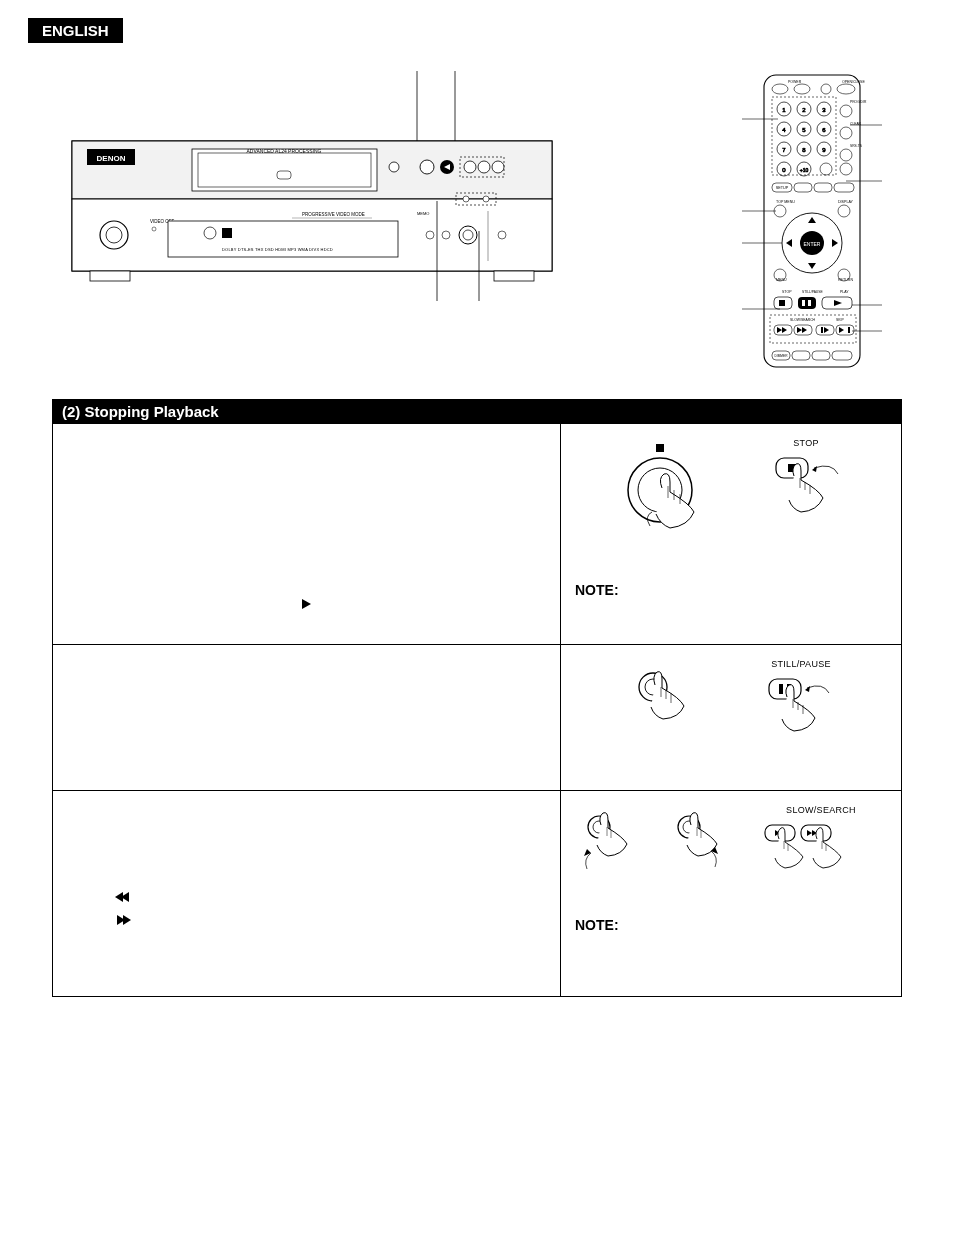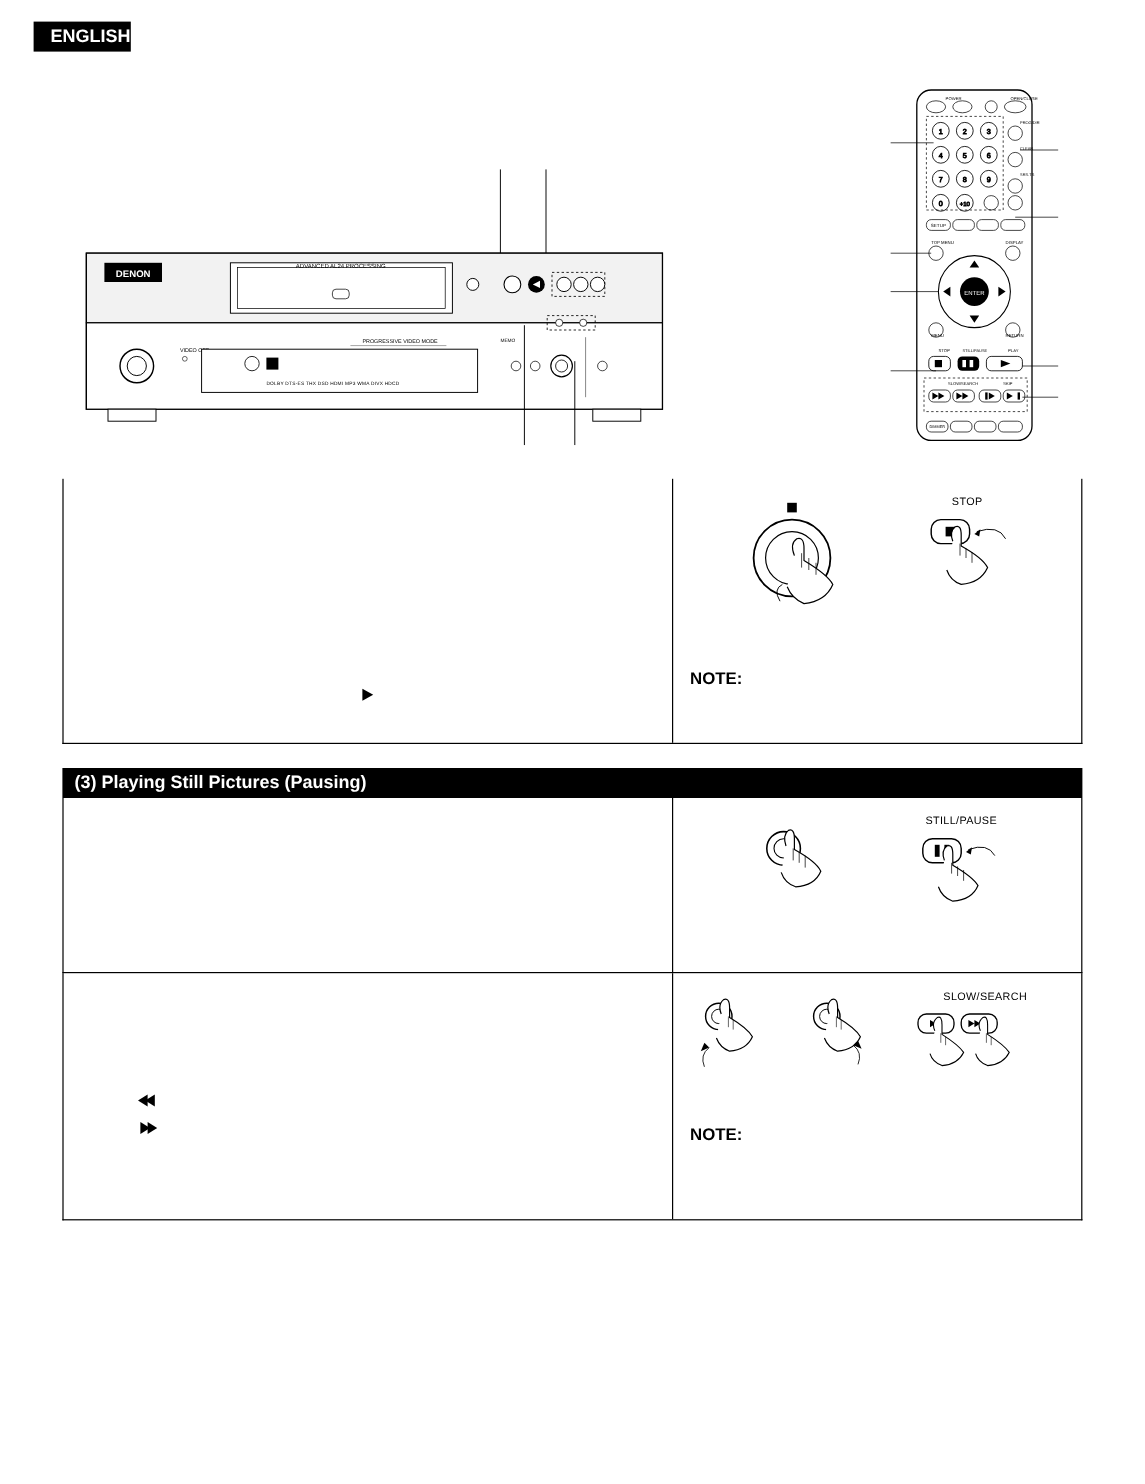--- a/index.html
+++ b/index.html
@@ -13,29 +13,29 @@
   }
   .page {
     padding: 18px 52px 30px 52px;
   }
   .lang-tab {
     display: inline-block;
     background: #000;
     color: #fff;
     font-weight: bold;
     font-size: 15px;
-    padding: 4px 0 4px 14px;
+    padding: 4px 14px 4px 14px;
     margin-left: -24px;
   }
   .top-diagrams {
     display: flex;
     gap: 29px;
     margin-top: 28px;
     margin-bottom: 28px;
-    align-items: flex-end;
+    align-items: flex-start;
   }
   .player-box {
     flex: 1;
   }
   .remote-box {
     width: 180px;
     display: flex;
     justify-content: center;
   }
   .section-bar {
@@ -317,20 +317,21 @@
           <rect x="50" y="280" width="18" height="9" rx="4"></rect>
           <rect x="70" y="280" width="18" height="9" rx="4"></rect>
           <rect x="90" y="280" width="20" height="9" rx="4"></rect>
         </g>
         <text x="39" y="286" font-size="3.2" fill="#000" text-anchor="middle">DIMMER</text>
       </svg>
     </div>
   </div>
 
   
+  <div class="section-bar">(2) Stopping Playback</div>
   <div class="section-panel">
     <div class="left-col">
       <div class="instr-text">During playback, press the STOP button on the main unit or the remote control unit. Playback stops and the wallpaper is displayed.</div>
       <div style="height:90px"></div>
       <div class="instr-row-icons" style="text-align:center">
         <span class="tri-play"></span>
       </div>
     </div>
     <div class="right-col">
       <div class="right-graphics">
@@ -366,21 +367,20 @@
           </svg>
           <div class="unit-label">Remote</div>
         </div>
       </div>
       <div class="note-label">NOTE:</div>
       <div class="note-text">With the DVD-A1XV/DVD-A1, when the STOP button is pressed the position is stored in memory.</div>
     </div>
   </div>
 
   
-  <div class="section-bar">(3) Playing Still Pictures (Pausing)</div>
   <div class="section-panel">
     <div class="left-col" style="min-height:120px">
       <div class="instr-text">During playback, press the STILL/PAUSE button on the main unit or the remote control unit. Press the PLAY button to resume normal playback.</div>
     </div>
     <div class="right-col">
       <div class="right-graphics">
         <div>
           <svg width="110" height="100" viewBox="0 0 110 100">
             <circle cx="42" cy="28" r="14" fill="#fff" stroke="#000" stroke-width="1.3"></circle>
             <circle cx="42" cy="28" r="8" fill="#fff" stroke="#000" stroke-width="0.9"></circle>

